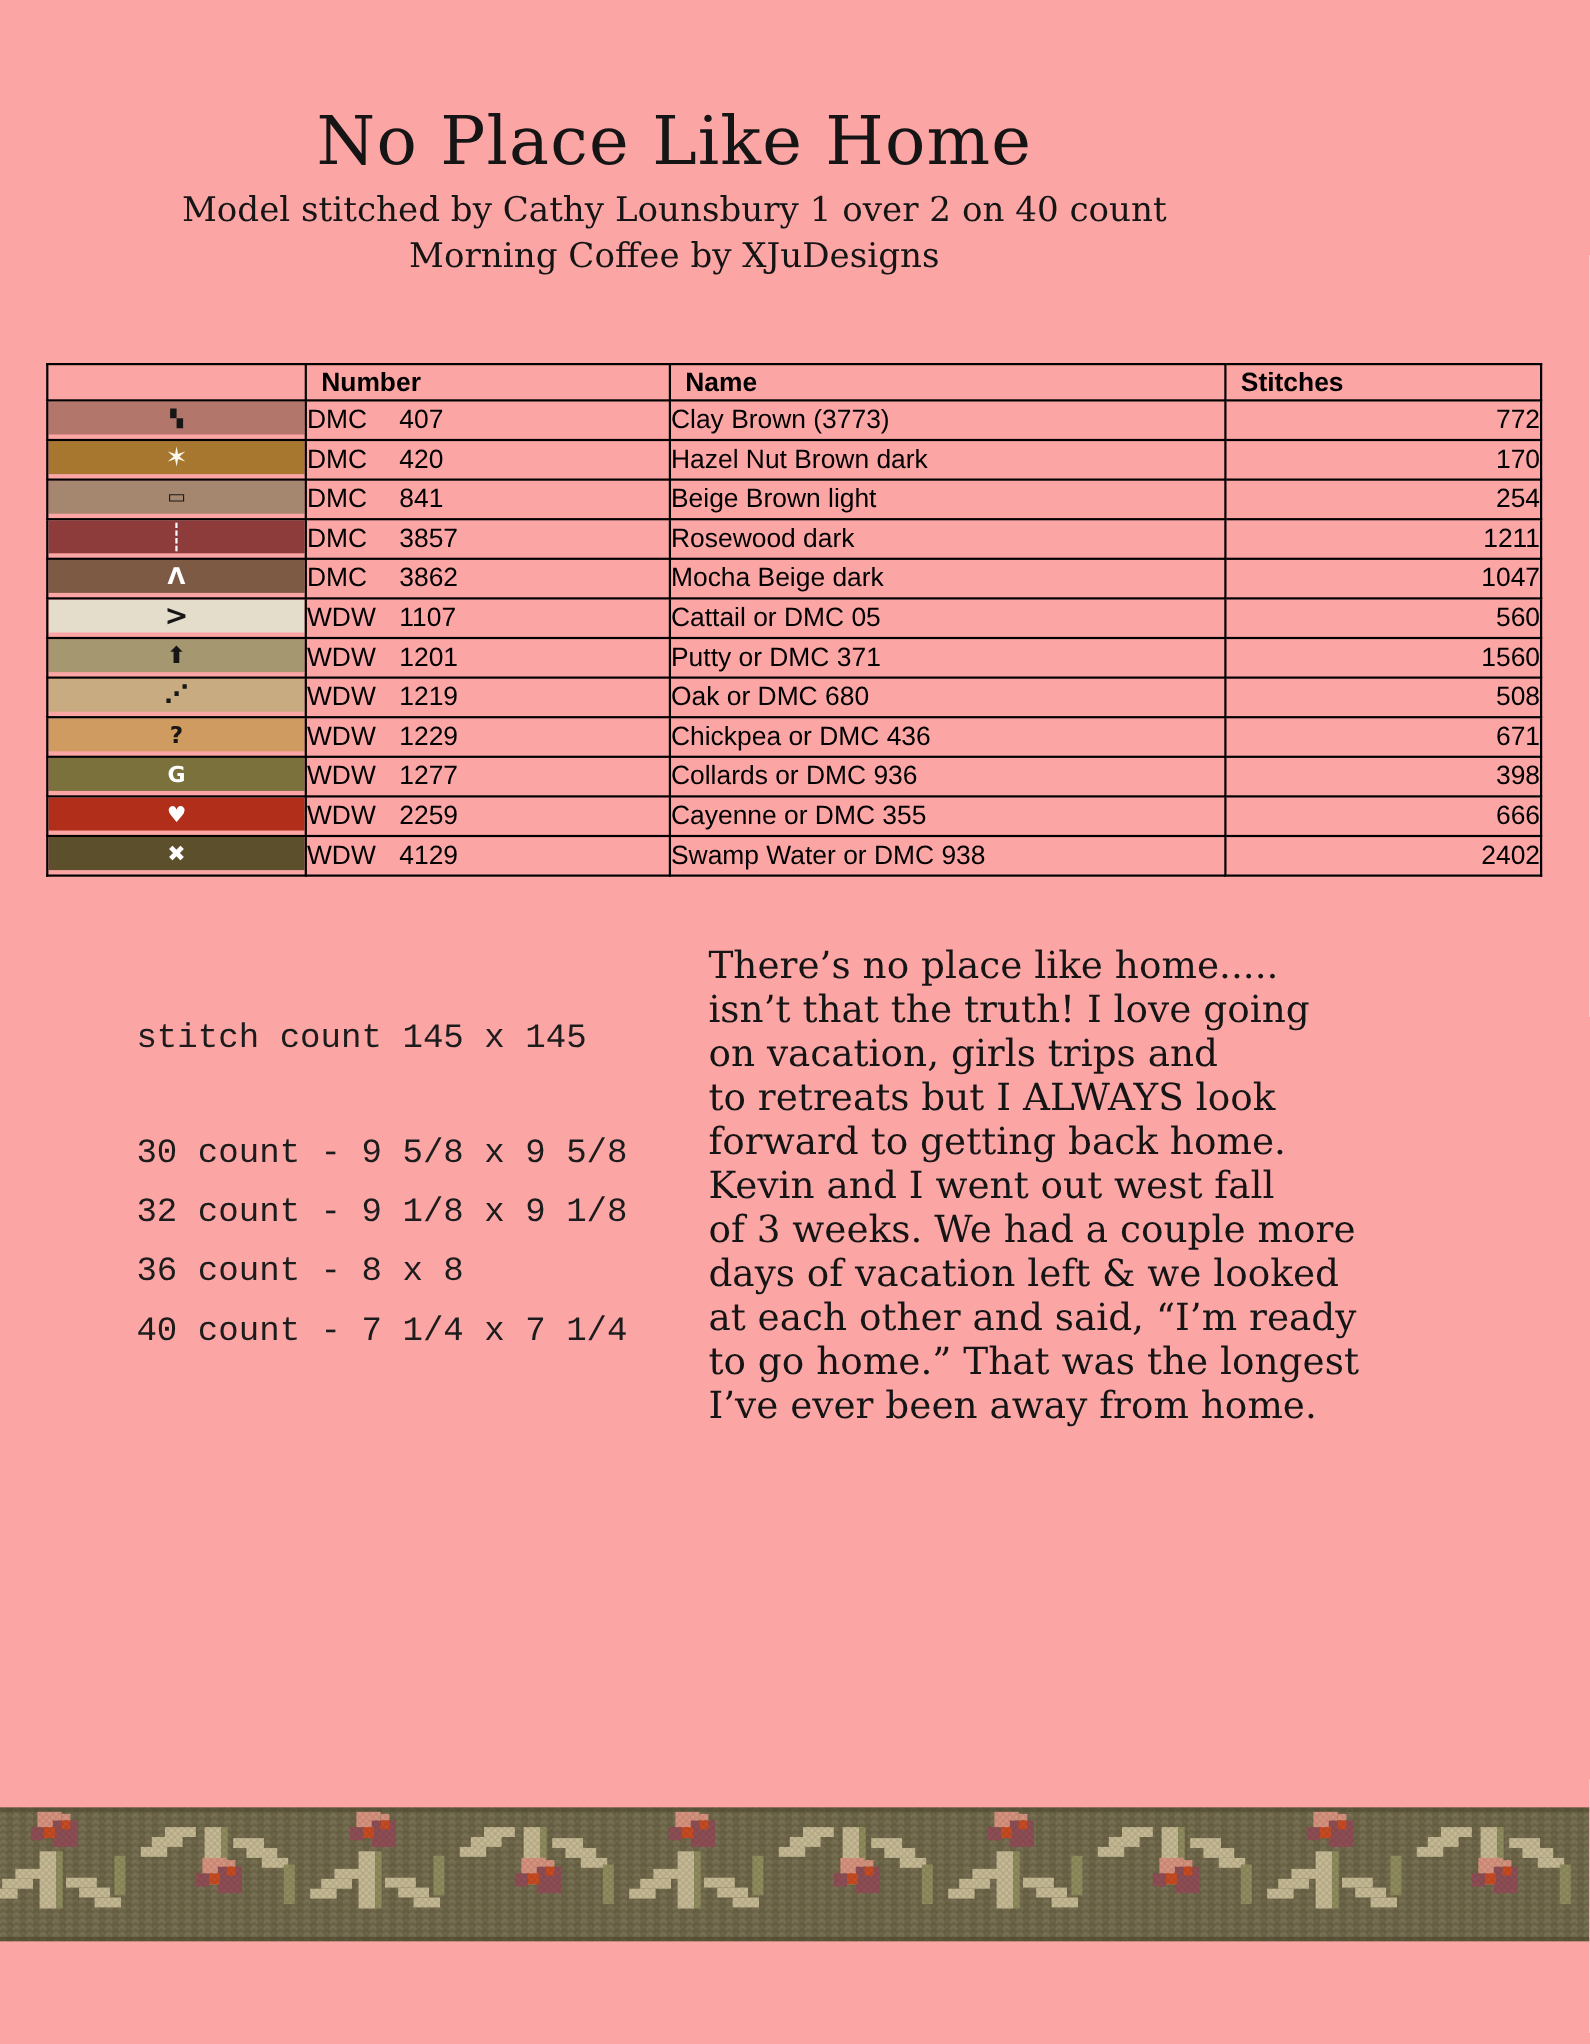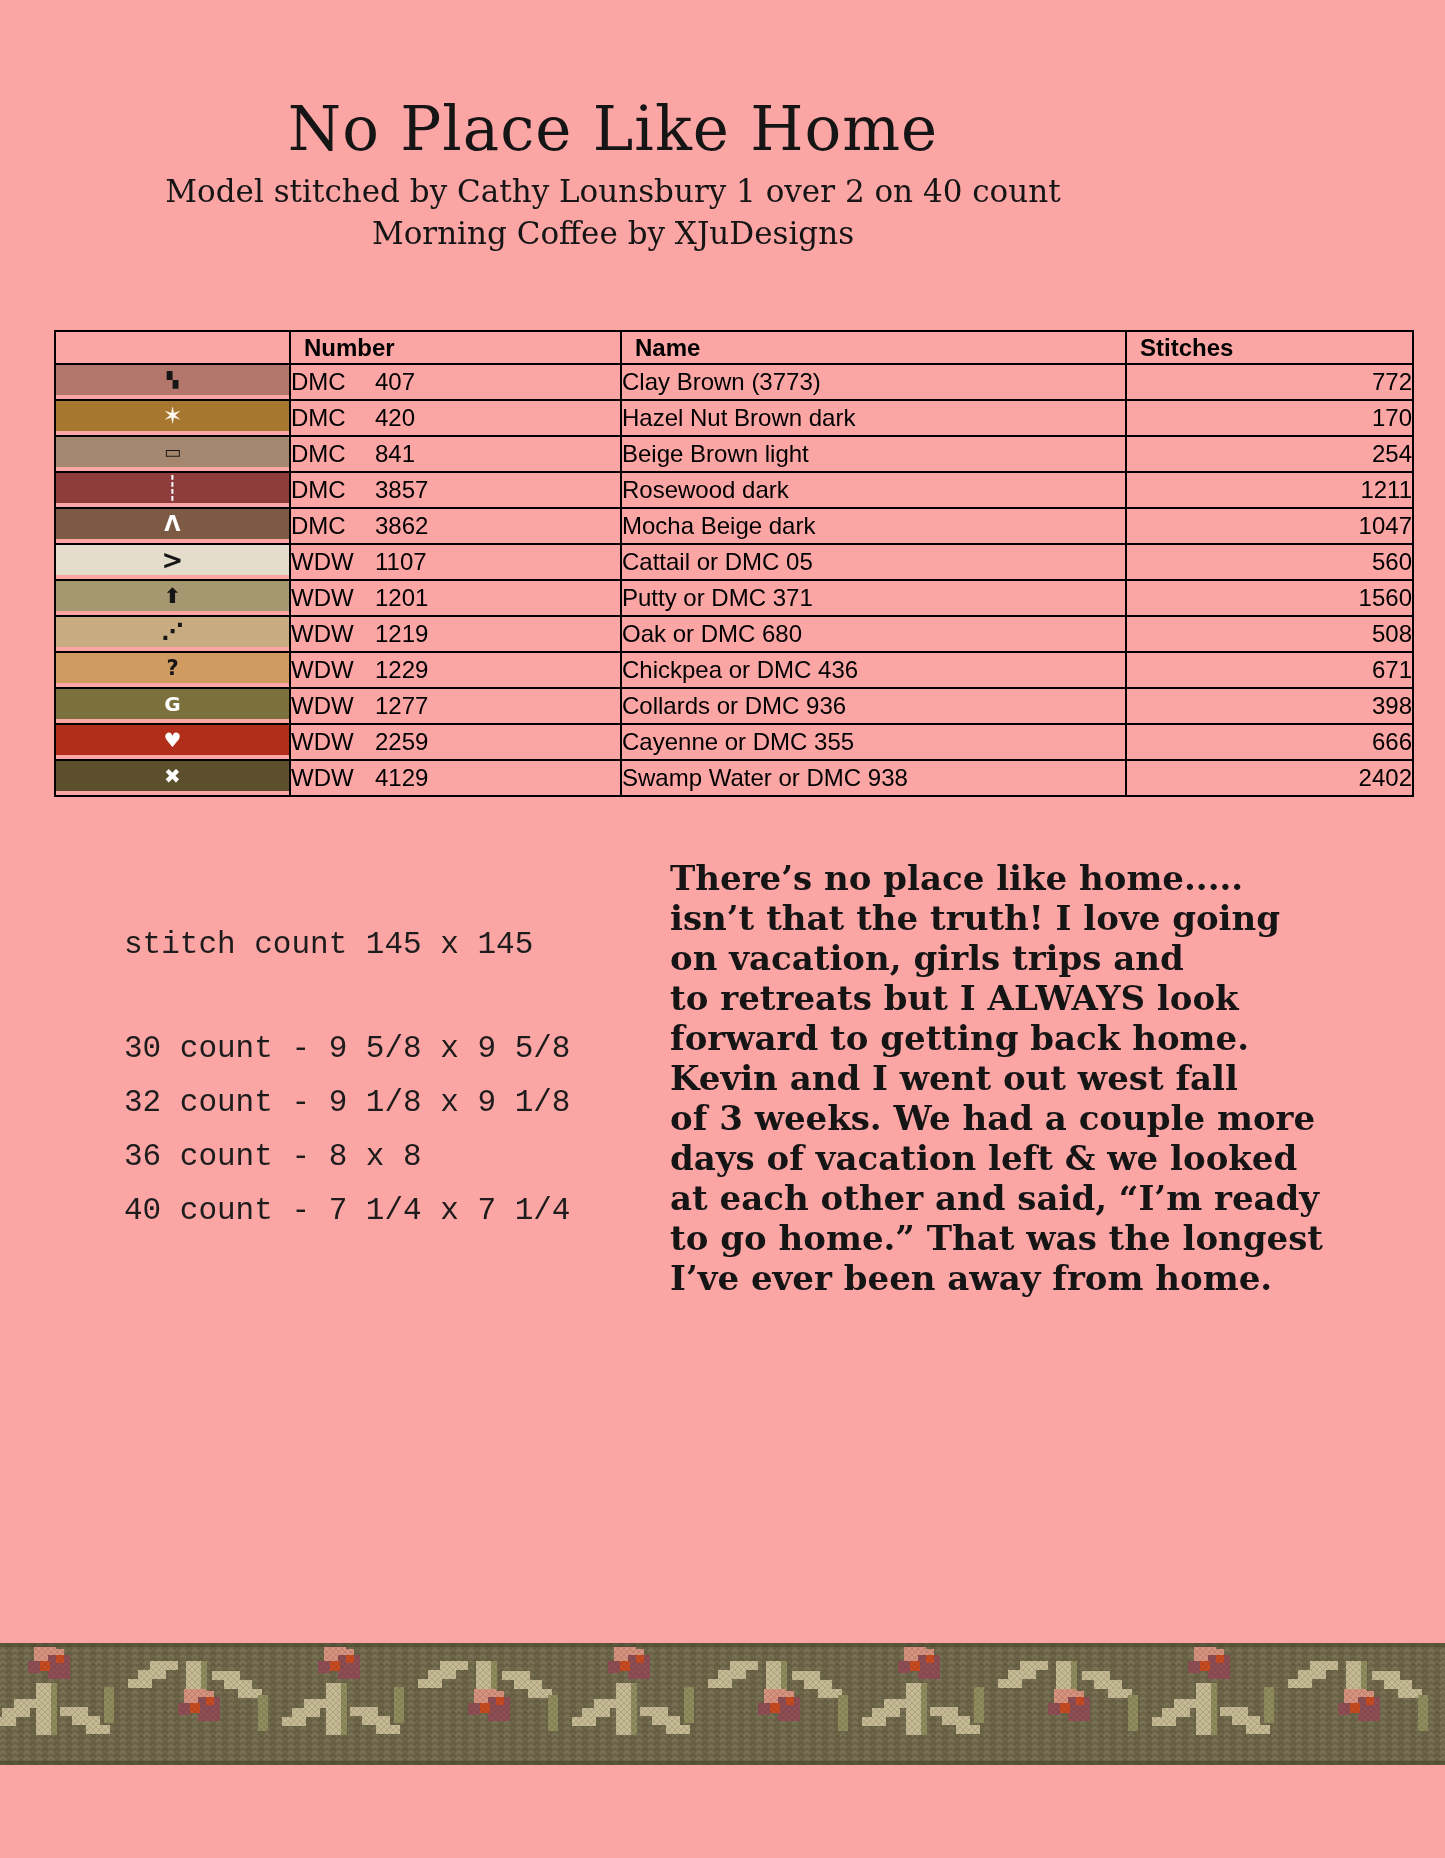--- a/index.html
+++ b/index.html
@@ -7,40 +7,40 @@
   .page{position:relative;width:1445px;height:1858px;background:#fca5a5;overflow:hidden;
         font-family:"DejaVu Serif",serif;color:#111;padding-left:16px;}
 
   
   .doc-header{position:absolute;top:96px;left:0;width:1226px;text-align:center;}
   .title{margin:0;font-size:61px;line-height:66px;font-weight:400;letter-spacing:1px;color:#151515;}
   .sub{font-size:31px;line-height:42px;color:#151515;}
   .sub.first{margin-top:8px;}
 
   
-  .floss-table{position:absolute;left:54px;top:330px;width:1358px;border-collapse:collapse;
+  .floss-table{position:absolute;left:42px;top:330px;width:1358px;border-collapse:collapse;
                table-layout:fixed;font-family:"Liberation Sans",sans-serif;color:#000;}
   .floss-table th,.floss-table td{border:2px solid #000;overflow:hidden;white-space:nowrap;}
   .floss-table th{height:31px;font-size:24px;font-weight:700;text-align:left;padding:0 0 0 13px;}
   .floss-table td{height:34px;font-size:24px;padding:0;}
   .td-sym{vertical-align:top;}
   .swatch{height:30px;width:100%;display:flex;align-items:center;justify-content:center;}
   .sym{font-family:"DejaVu Sans",sans-serif;font-weight:700;font-size:20px;line-height:1;}
   .td-num{padding-left:13px;}
   .brand{display:inline-block;width:84px;}
   .td-name{padding-left:15px;margin-left:36px;}
   .td-st{text-align:right;padding-right:8px;}
 
   
   .details{position:absolute;left:92px;top:926px;font-family:"Liberation Mono",monospace;color:#1c1c1c;margin-left:32px;}
   .stitch-count{font-size:31px;line-height:38px;margin-bottom:58px;}
   .size-line{font-size:31px;line-height:54px;}
 
   
-  .story{position:absolute;left:670px;top:858px;width:745px;font-weight:bold;}
+  .story{position:absolute;left:644px;top:858px;width:745px;}
   .story-line{font-size:34px;line-height:40px;color:#151515;}
 
   
   .border-band{position:absolute;left:0;top:1643px;display:block;}
 </style>
 </head>
 <body>
 
 <div class="page">
 

